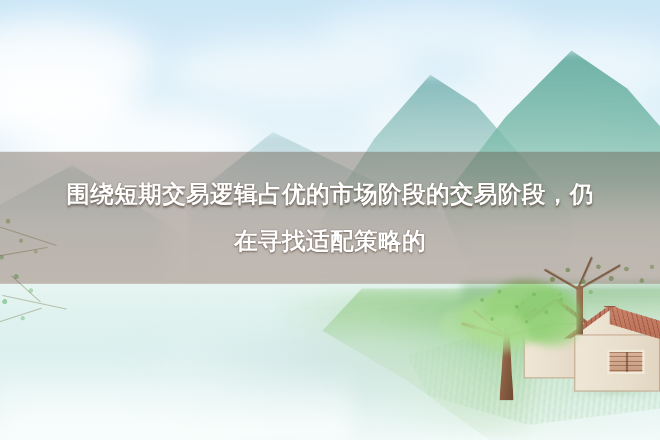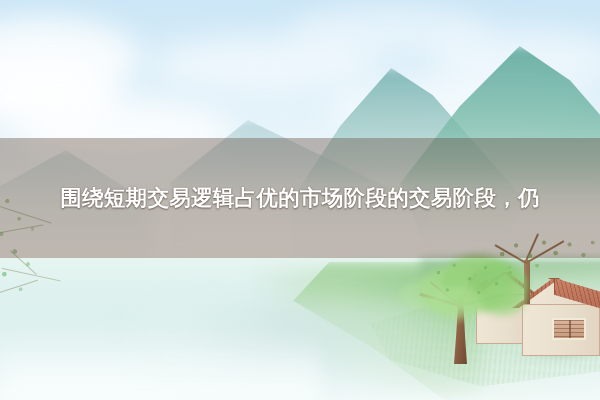--- a/index.html
+++ b/index.html
@@ -479,15 +479,16 @@
 
   <div class="twig tw1"></div>
   <div class="twig tw2"></div>
   <div class="twig tw3"></div>
   <div class="twig tw4"></div>
   <div class="twig tw5"></div>
   <div class="sprig"></div>
 
   <div class="band">
     <div class="caption">围绕短期交易逻辑占优的市场阶段的交易阶段，仍</div>
+    <div class="caption">在寻找适配策略的</div>
   </div>
 
 </div>
 
 </body></html>

